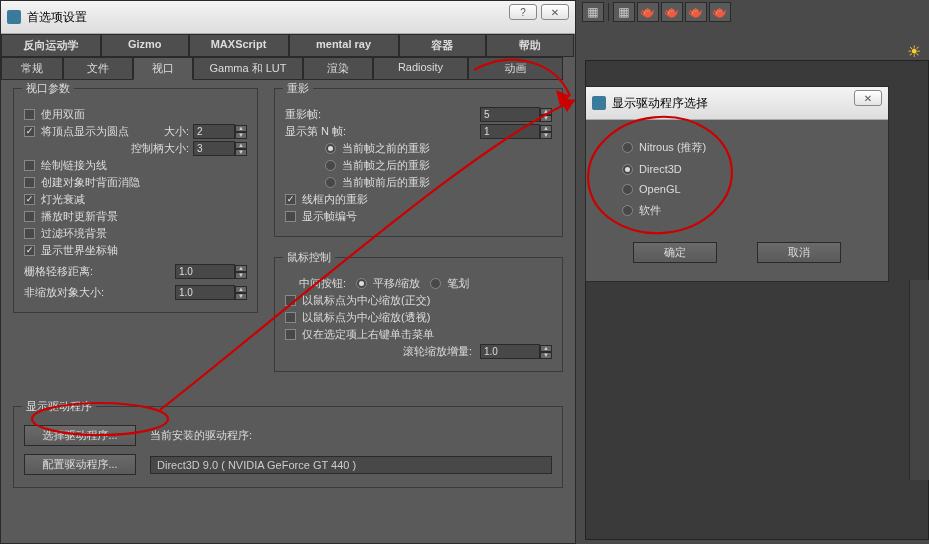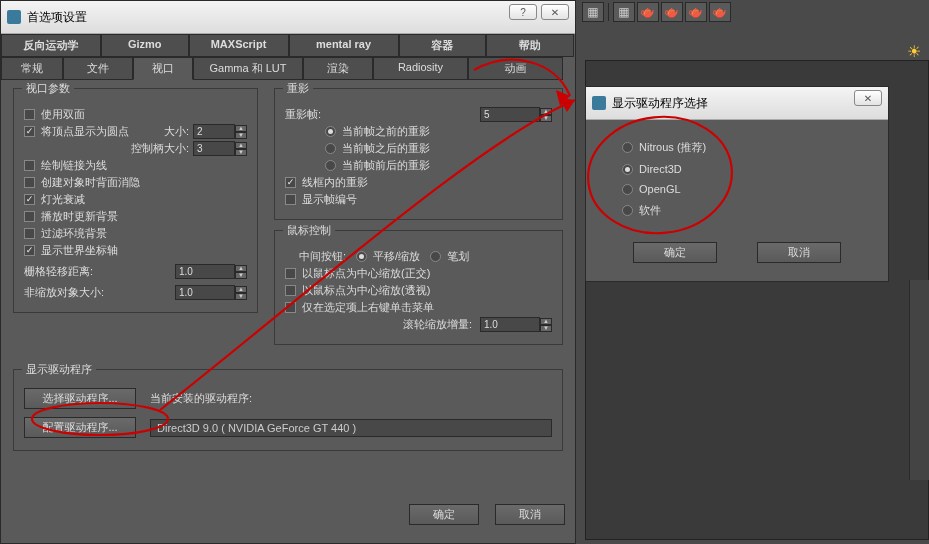--- a/index.html
+++ b/index.html
@@ -8,21 +8,21 @@
 .titlebar { height: 26px; background: linear-gradient(#f4f4f4,#ddd); display: flex; align-items: center; padding: 16px 6px; font-size: 12px; color: #000; border-bottom: 1px solid #aaa; }
 .titlebar .title-icon { width: 14px; height: 14px; background: #3a7a9a; border-radius: 2px; margin-right: 6px; display: inline-block; }
 .winbtns { position: absolute; right: 6px; top: 3px; display: flex; gap: 4px; }
 .winbtn { width: 28px; height: 16px; border: 1px solid #888; border-radius: 3px; background: linear-gradient(#fff,#e4e4e4); font-size: 10px; display: flex; align-items: center; justify-content: center; color: #555; cursor: pointer; }
 .tabs { display: flex; flex-wrap: wrap; background: #5a5a5a; }
 .tab { flex: 0 0 auto; padding: 3px 0px; font-size: 11px; color: #ddd; border: 1px solid #2a2a2a; background: #4e4e4e; text-align: center; cursor: pointer; }
 .tab.row1 { width: 87.5px; font-weight: bold; }
 .tab.row2 { width: 100px; }
 .tab.active { background: #5a5a5a; border-bottom: 1px solid #5a5a5a; }
 .body { padding: 8px 12px 12px 12px; color: #ddd; font-size: 11px; position: relative; }
-.group { border: 1px solid #3a3a3a; position: relative; padding: 16px 10px 10px 10px; margin-bottom: 10px; }
+.group { border: 1px solid #3a3a3a; position: relative; padding: 16px 10px 10px 10px; margin-bottom: 20px; }
 .group-title { position: absolute; top: -8px; left: 8px; background: #5a5a5a; padding: 0 4px; font-size: 11px; color: #ddd; }
 .row { display: flex; align-items: center; margin: 2px 0; }
 .chk { width: 11px; height: 11px; border: 1px solid #888; background: #484848; margin-right: 6px; flex: 0 0 auto; display: flex; align-items: center; justify-content: center; cursor: pointer; }
 .chk.checked::after { content: "✓"; color: #eee; font-size: 9px; line-height: 9px; }
 .rad { width: 11px; height: 11px; border: 1px solid #888; border-radius: 50%; background: #484848; margin-right: 6px; flex: 0 0 auto; display: flex; align-items: center; justify-content: center; cursor: pointer; }
 .rad.sel::after { content: ""; width: 5px; height: 5px; border-radius: 50%; background: #ddd; }
 .spinner { display: inline-flex; align-items: center; }
 .spinner input { width: 42px; height: 15px; background: #484848; border: 1px solid #2a2a2a; color: #ddd; font-size: 10px; padding: 0 3px; }
 .spinbtns { display: flex; flex-direction: column; }
 .spinbtn { width: 12px; height: 7px; background: #666; border: 1px solid #2a2a2a; font-size: 6px; color: #ccc; display: flex; align-items: center; justify-content: center; cursor: pointer; }
@@ -170,20 +170,30 @@
           <div class="row">
               <span class="lbl">重影帧:</span>
             <span class="spinner" style="margin-left:auto">
                 <input style="width: 60px;" value="5">
                 <span class="spinbtns">
                   <span class="spinbtn">▲</span>
                   <span class="spinbtn">▼</span>
                 </span>
               </span>
           </div>
+          <div class="row">
+              <span class="lbl">显示第 N 帧:</span>
+            <span class="spinner" style="margin-left:auto">
+                <input style="width: 60px;" value="1">
+                <span class="spinbtns">
+                  <span class="spinbtn">▲</span>
+                  <span class="spinbtn">▼</span>
+                </span>
+              </span>
+          </div>
           <div class="row" style="padding-left:40px">
               <span class="rad sel"></span>
               <span class="lbl">当前帧之前的重影</span>
             </div>
           <div class="row" style="padding-left:40px">
               <span class="rad"></span>
               <span class="lbl">当前帧之后的重影</span>
             </div>
           <div class="row" style="padding-left:40px">
               <span class="rad"></span>

